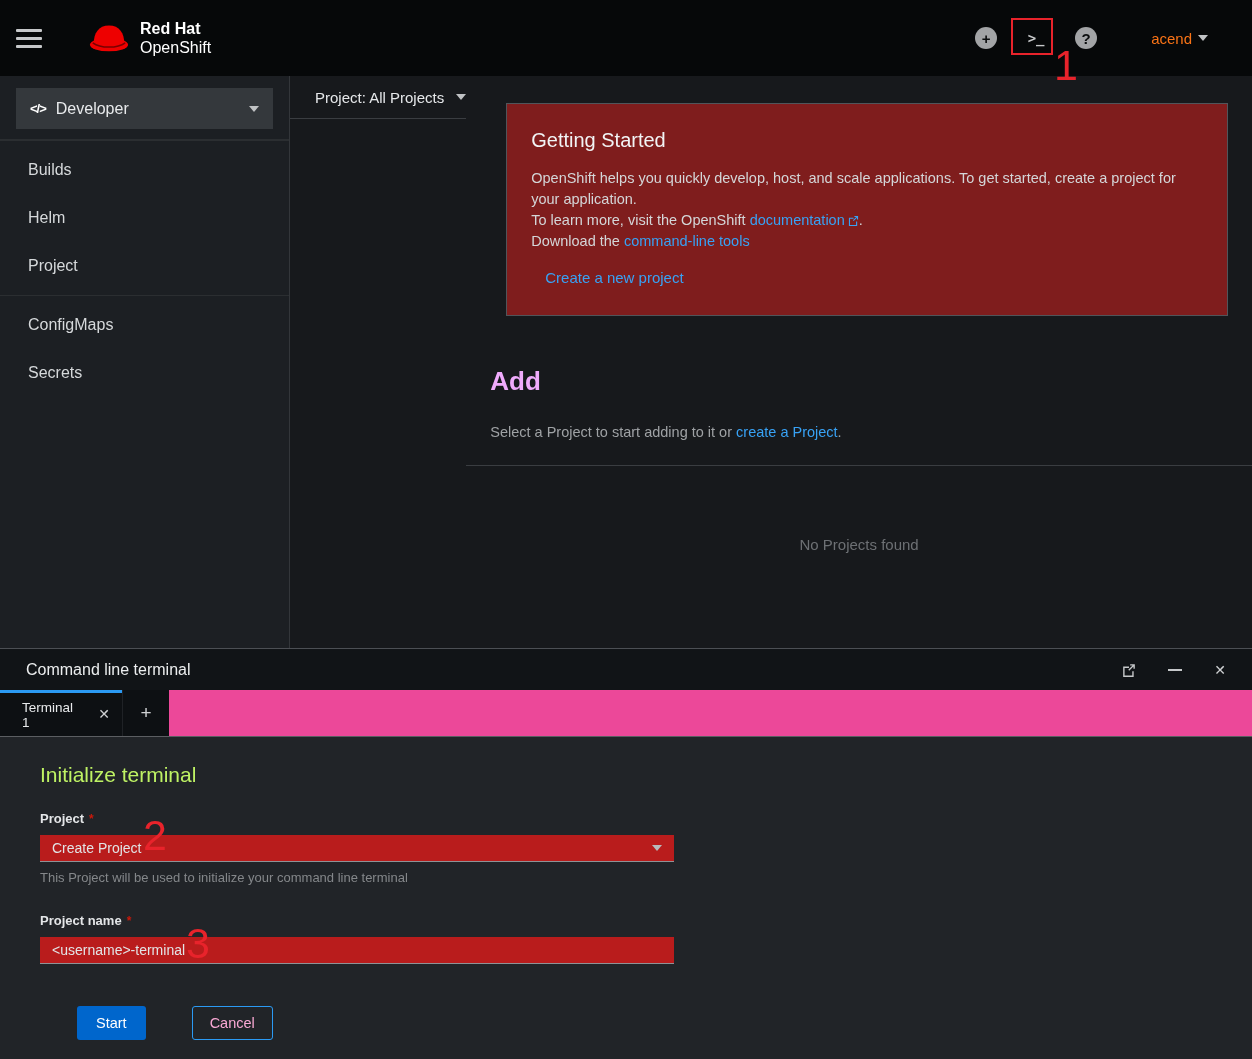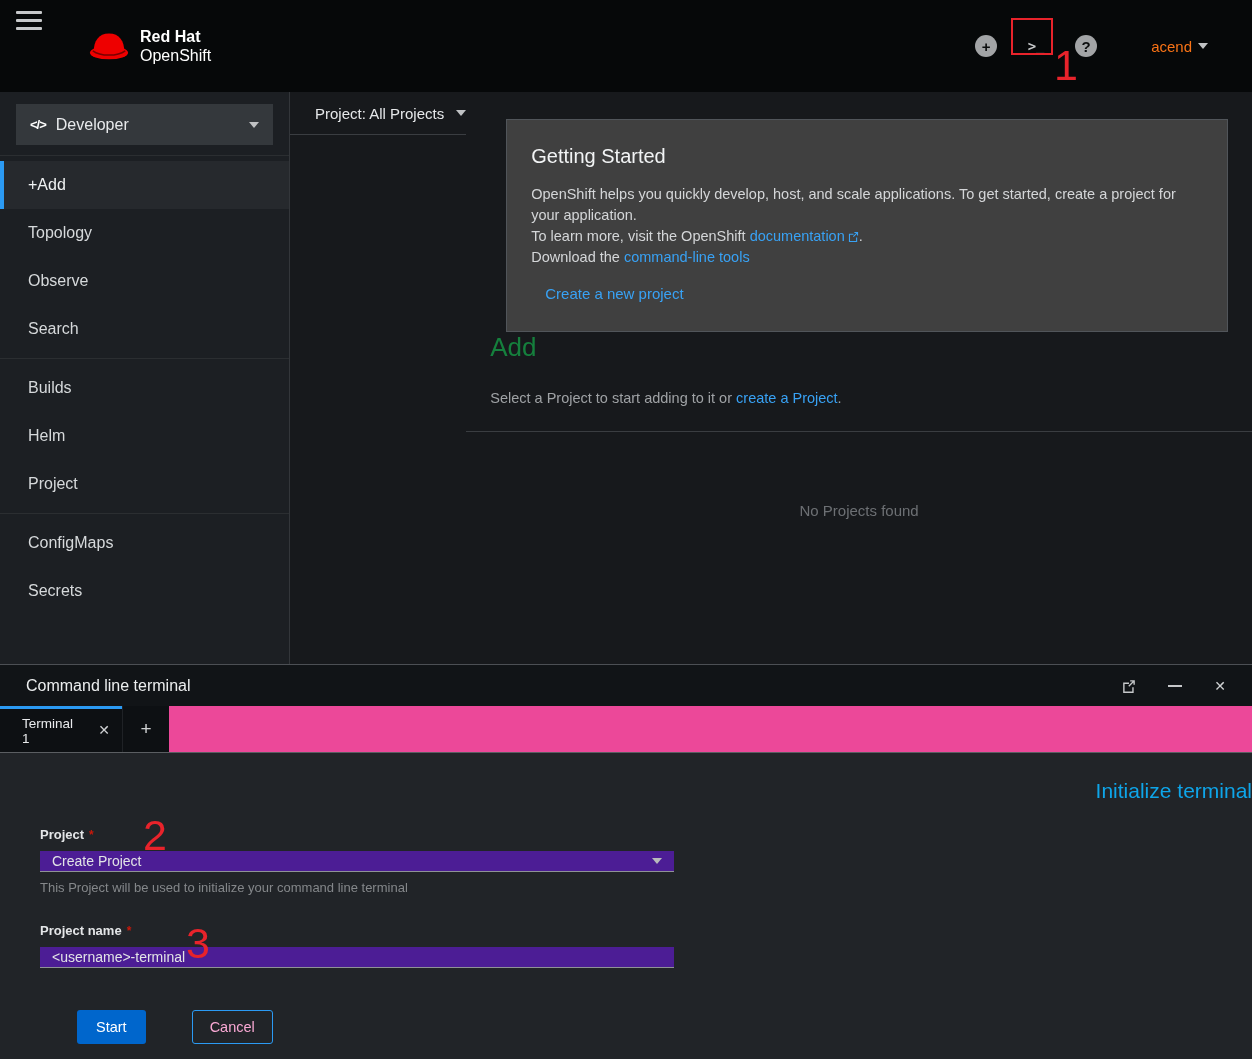--- a/index.html
+++ b/index.html
@@ -3,21 +3,21 @@
 <meta charset="utf-8">
 <style>
   * { margin:0; padding:0; box-sizing:border-box; }
   html,body { width:1252px; height:1059px; overflow:hidden; }
   body {
     font-family:"Liberation Sans", sans-serif;
     background:#17191c; color:#d4d6d8; position:relative;
   }
 
   
-  .masthead { height:92px; background:#060809; display:flex; }
+  .masthead { height:76px; background:#060809; display:flex; align-items:center; }
   .hamburger { margin-left:16px; width:40px; height:40px; display:flex; flex-direction:column;
     justify-content:center; gap:5px; background:none; border:none; cursor:pointer; }
   .hamburger span { display:block; width:26px; height:3px; background:#c6c8ca; border-radius:1px; }
   .brand { display:flex; align-items:center; margin-left:32px; }
   .brand svg { margin-right:10px; }
   .brand-text { line-height:19px; font-size:16px; color:#ffffff; }
   .brand-top { font-weight:bold; }
   .brand-bottom { font-weight:300; }
 
   .mast-toolbar { margin-left:auto; display:flex; align-items:center; padding-right:44px; }
@@ -46,28 +46,28 @@
   .nav-item { height:48px; display:flex; align-items:center; padding-left:24px; font-size:16px;
     color:#d6d9db; cursor:pointer; border-left:4px solid transparent; }
   .nav-item.active { background:#26292d; border-left-color:#2b9af3; color:#f0f2f3; }
   .nav-divider { height:1px; background:#2b2e31; }
 
   .main { flex:1; display:flex; background:#17191c; min-width:0; }
   .project-bar { height:43px; display:flex; align-items:center; padding-left:25px; gap:12px;
     font-size:15px; color:#e6e8ea; border-bottom:1px solid #3a3d41; cursor:pointer; }
   .content { flex:1; padding:27px 24px 0 24px; }
 
-  .gs-panel { margin-left:16px; background:#404040; border:1px solid #51555a; padding:25px 24px 28px; }
+  .gs-panel { margin-left:16px; background:#7f1d1d; border:1px solid #51555a; padding:25px 24px 28px; }
   .gs-title { font-size:20px; font-weight:500; color:#f2f4f5; margin-bottom:16px; }
   .gs-panel p { font-size:14.5px; line-height:21px; color:#d4d6d8; }
   a.link { color:#38a2f5; text-decoration:none; cursor:pointer; }
   .ext-icon { display:inline-block; vertical-align:-1px; margin-left:3px; color:#38a2f5; }
   .gs-cta { display:inline-block; margin:17px 0 0 14px; font-size:15px; }
 
-  .add-title { font-size:26px; font-weight:400; color:#15803d; }
+  .add-title { margin-top:50px; font-size:26px; font-weight:700; color:#f0abfc; }
   .add-desc { margin-top:27px; font-size:14.5px; color:#9fa2a5; }
   .main-divider { margin:25px -24px 0; height:1px; background:#3a3d41; }
   .empty-state { height:157px; display:flex; align-items:center; justify-content:center;
     color:#6d7074; font-size:15px; }
 
   
   .drawer { height:411px; border-top:1px solid #4c4f54; display:flex; flex-direction:column; }
   .drawer-head { height:41px; background:#111417; display:flex; align-items:center; padding:0 26px; }
   .drawer-title { font-size:16px; color:#eceeef; }
   .drawer-actions { margin-left:auto; display:flex; align-items:center; gap:32px; }
@@ -78,25 +78,25 @@
 
   .tabstrip { height:47px; background:#ec4899; border-bottom:1px solid #5b5e62; display:flex; }
   .tab { width:122px; background:#0d1013; border-top:3px solid #2b9af3; display:flex; align-items:center;
     padding:0 12px 0 22px; cursor:pointer; }
   .tab-label { font-size:13.5px; color:#e8eaec; }
   .tab-close { margin-left:16px; background:none; border:none; cursor:pointer; }
   .addtab { width:47px; background:#0d1013; border:none; border-left:1px solid #1f2226;
     color:#cfd1d3; font-size:19px; cursor:pointer; }
 
   .drawer-body { flex:1; background:#212428; padding:26px 0 0 40px; }
-  .form-title { font-size:21px; font-weight:500; color:#0ea5e9; margin-bottom:24px;text-align:right; }
+  .form-title { font-size:21px; font-weight:500; color:#bef264; margin-bottom:24px; }
   .form { width:634px; }
   .field-label { font-size:13px; font-weight:bold; color:#e4e6e8; margin-bottom:9px; }
   .req { color:#c9190b; margin-left:5px; font-size:12px; }
-  .control { width:100%; height:21px; background:#4c1d95; border:none;
+  .control { width:100%; height:27px; background:#b91c1c; border:none;
     border-bottom:1px solid #8f9296; color:#e2e4e6; font-size:14px; padding:0 12px;
     font-family:"Liberation Sans",sans-serif; }
   .select { display:flex; align-items:center; cursor:pointer; }
   .select .caret-down { margin-left:auto; border-top-color:#b8babc; }
   .helper { margin-top:8px; font-size:13px; color:#84878a; }
   .gap28 { height:28px; }
   .actions { margin-top:42px; margin-left:12px; display:flex; gap:21px; }
   .btn { height:34px; font-size:14.5px; border-radius:3px; cursor:pointer;
     font-family:"Liberation Sans",sans-serif;margin-left:25px; }
   .btn-primary { background:#0066cc; color:#ffffff; border:none; padding:0 19px; }
@@ -154,26 +154,20 @@
 
   <aside class="sidebar">
     <div class="persp-wrap">
       <div class="persp">
         <span class="code-icon">&lt;/&gt;</span>
         <span>Developer</span>
         <span class="caret-down"></span>
       </div>
     </div>
     <nav>
-      <div class="nav-group">
-        <div class="nav-item active">+Add</div>
-        <div class="nav-item">Topology</div>
-        <div class="nav-item">Observe</div>
-        <div class="nav-item">Search</div>
-      </div>
       <div class="nav-divider"></div>
       <div class="nav-group">
         <div class="nav-item">Builds</div>
         <div class="nav-item">Helm</div>
         <div class="nav-item">Project</div>
       </div>
       <div class="nav-divider"></div>
       <div class="nav-group">
         <div class="nav-item">ConfigMaps</div>
         <div class="nav-item">Secrets</div>

